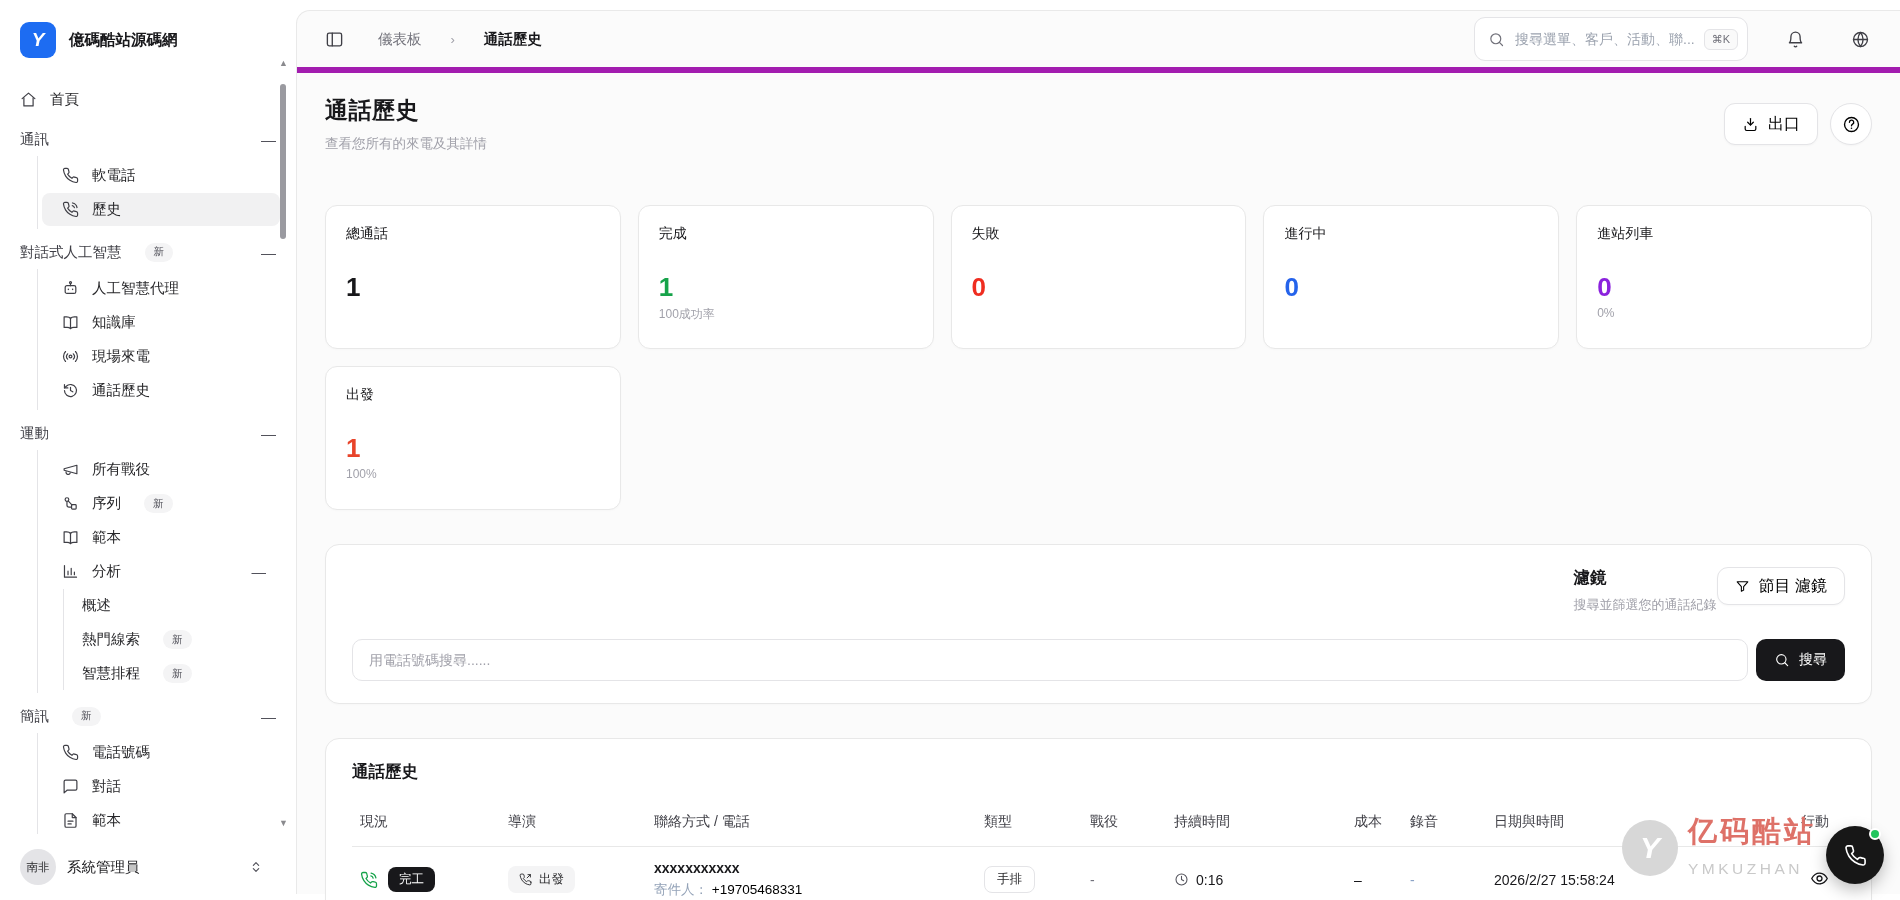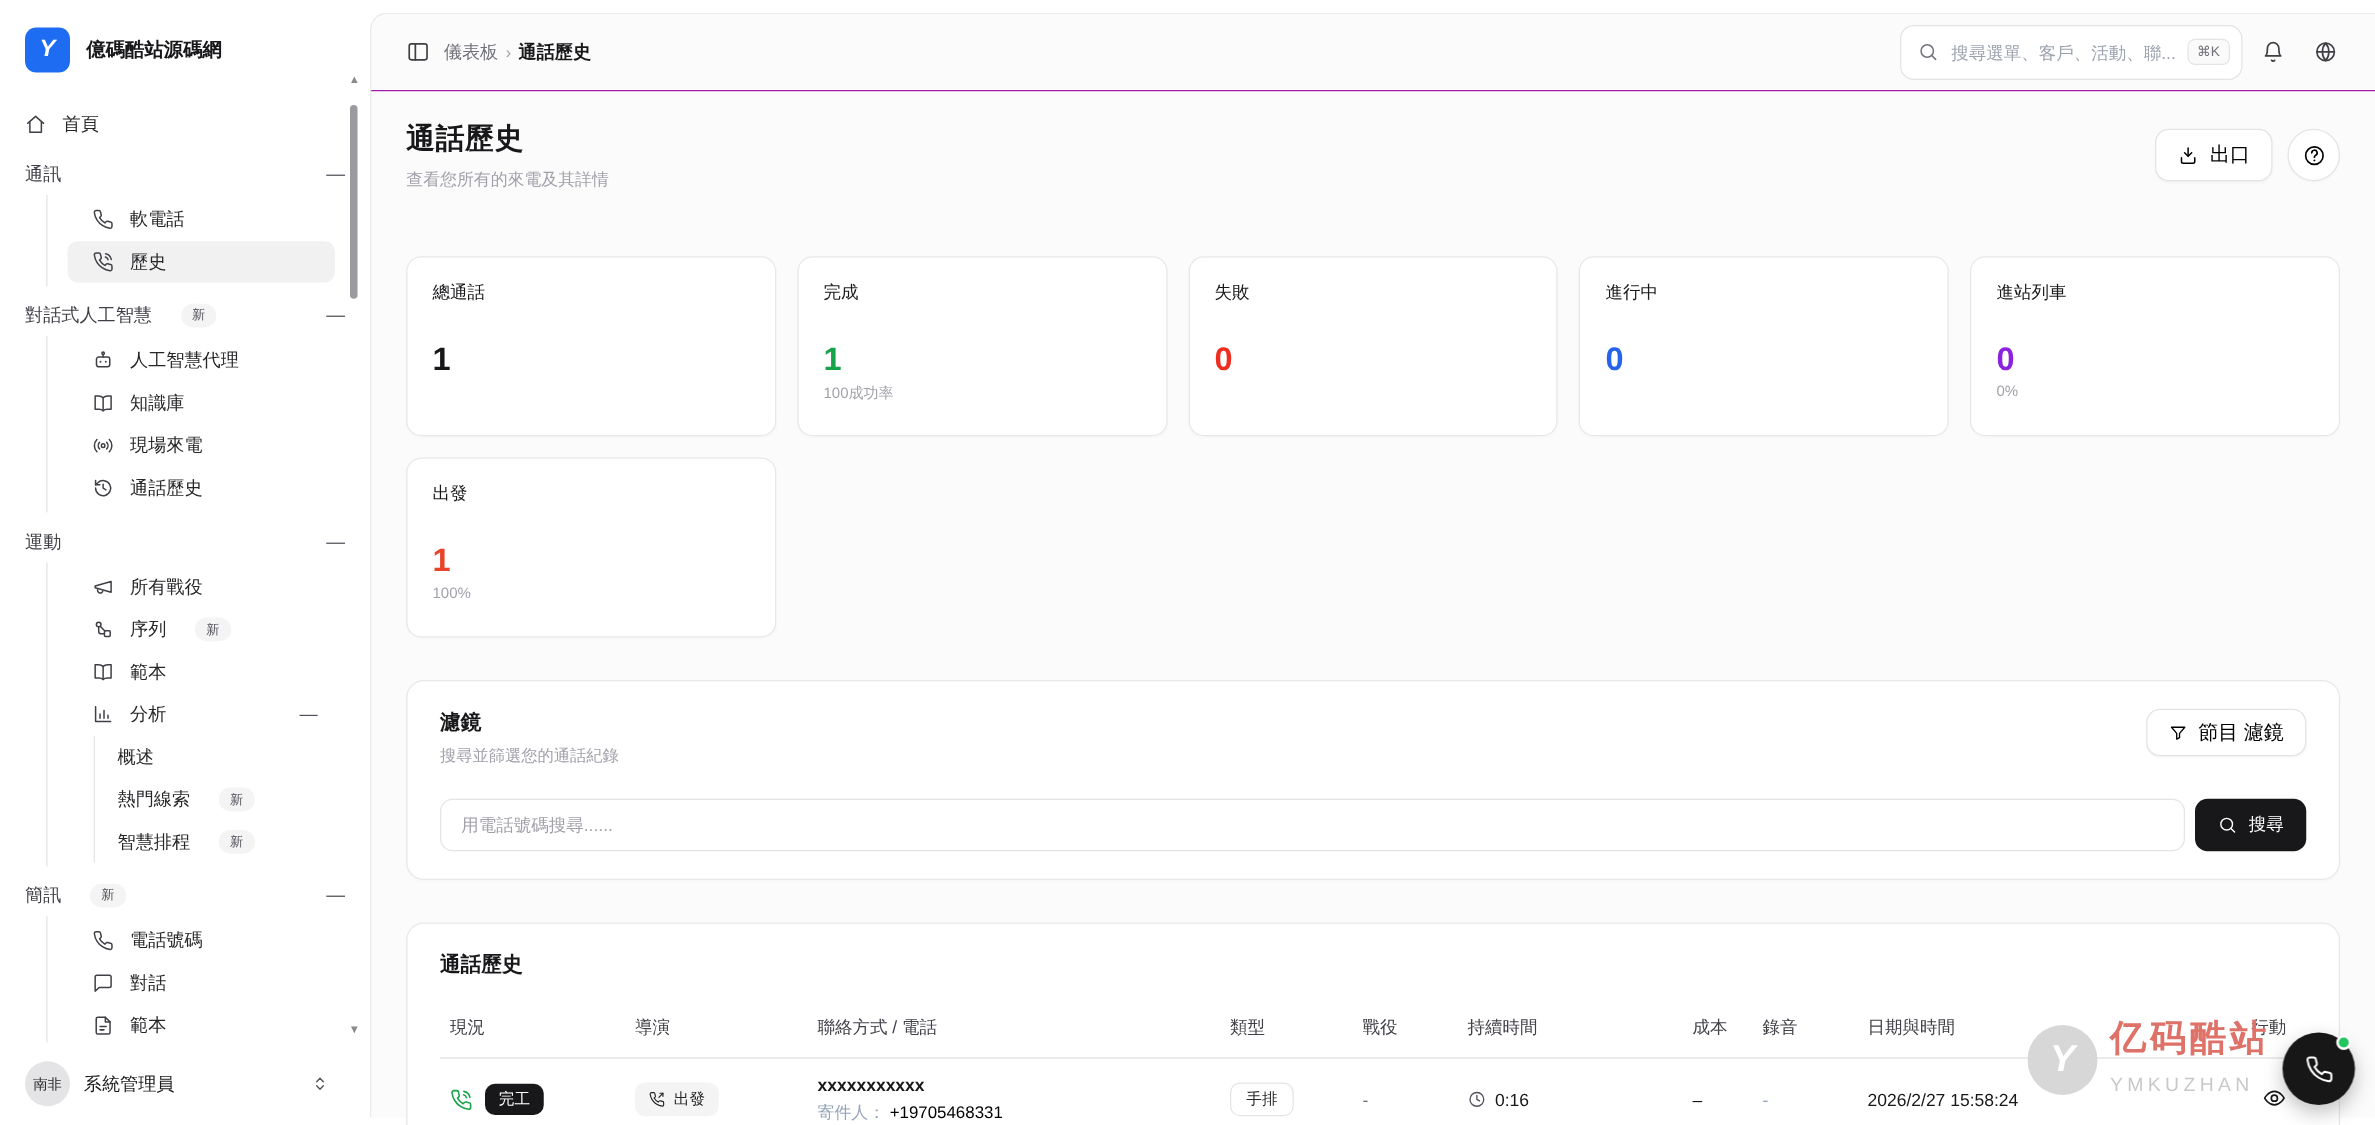--- a/index.html
+++ b/index.html
@@ -11,41 +11,41 @@
   
   .sidebar { position:fixed; left:0; top:0; bottom:0; width:296px; background:#fff; padding-top:14px; }
   .logo-row { display:flex; align-items:center; gap:13px; padding:8px 20px; margin-bottom:16px; }
   .logo-mark { width:36px; height:36px; border-radius:9px; background:#1d6cf2; color:#fff;
     display:flex; align-items:center; justify-content:center; font-weight:800; font-style:italic; font-size:19px; }
   .brand { font-size:15.5px; font-weight:700; }
   .nav { font-size:14.5px; }
   .nav-item, .nav-section { display:flex; align-items:center; gap:13px; height:34px; padding:0 20px; color:#27272a; cursor:pointer; }
   .nav-section { color:#3f3f46; margin-top:6px; }
   .nav-section .minus { margin-left:auto; color:#52525b; font-size:15px; }
-  .group { margin-left:37px; border-left:1px solid #e4e4e7; padding:2px 16px; }
+  .group { margin-left:37px; border-left:1px solid #e4e4e7; padding:2px 4px; }
   .group .nav-item { height:33px; padding:0 14px 0 20px; margin:1px 12px 1px 0; border-radius:8px; }
   .group .nav-item.active { background:#f1f1f2; }
   .subgroup { margin-left:21px; border-left:1px solid #e4e4e7; }
   .subgroup .nav-item { padding-left:18px; }
   .badge-new { margin-left:10px; background:#f4f4f5; color:#52525b; border-radius:999px; padding:2.5px 9px; font-size:10.5px; }
   .nav-icon { width:17px; height:17px; color:#3f3f46; flex:0 0 auto; }
   .sb-scroll { position:absolute; right:9px; top:58px; bottom:72px; width:8px; }
   .sb-arrow { color:#8a8a8e; font-size:9px; text-align:center; line-height:10px; }
   .sb-arrow.down { position:absolute; bottom:0; left:0; right:0; }
   .sb-thumb { position:absolute; top:26px; left:1px; width:6px; height:155px; background:#9a9aa0; border-radius:3px; }
   .user-row { position:absolute; left:0; right:12px; bottom:0; height:66px; display:flex; align-items:center; gap:11px; padding:0 20px; background:#fff; }
   .avatar { width:36px; height:36px; border-radius:50%; background:#e4e4e7; color:#27272a;
     display:flex; align-items:center; justify-content:center; font-size:11.5px; flex:0 0 auto; }
   .user-name { font-size:14.5px; }
   .updown { margin-left:auto; width:16px; height:16px; color:#52525b; }
 
   
   .main { position:fixed; left:296px; top:10px; right:0; bottom:6px; background:#fbfbfb;
     border:1px solid #e9e9e9; border-right:none; border-bottom:none; border-radius:14px 0 0 0; }
-  .topbar { height:62px; display:flex; align-items:center; gap:6px; padding:0 22px; border-bottom:1px solid #a21caf; }
+  .topbar { height:62px; display:flex; align-items:center; gap:29px; padding:0 22px; border-bottom:6px solid #a21caf; }
   .panel-toggle { width:30px; height:30px; display:flex; align-items:center; justify-content:center; color:#3f3f46; border-radius:8px; cursor:pointer; }
   .crumb-root { color:#71717a; font-size:14.5px; cursor:pointer; }
   .crumb-sep { color:#a1a1aa; font-size:13px; }
   .crumb-cur { color:#18181b; font-size:14.5px; font-weight:600; }
   .searchbox { margin-left:auto; width:274px; height:44px; background:#fff; border:1px solid #e4e4e7;
     border-radius:11px; display:flex; align-items:center; gap:10px; padding:0 9px 0 13px; }
   .searchbox input { border:none; outline:none; flex:1; min-width:0; font-size:14px; color:#18181b; background:transparent;
     font-family:"Liberation Sans","DejaVu Sans",sans-serif; }
   .searchbox input::placeholder { color:#9ca3af; }
   .kbd { border:1px solid #e4e4e7; background:#fafafa; color:#71717a; border-radius:6px; font-size:11px; padding:3px 7px; white-space:nowrap; }
@@ -63,21 +63,21 @@
 
   .stats { margin-top:52px; display:grid; grid-template-columns:repeat(5,1fr); gap:17px; }
   .stat-card { background:#fff; border:1px solid #e8e8e8; border-radius:12px; padding:19px 20px; height:144px;
     box-shadow:0 1px 2px rgba(0,0,0,.02); }
   .stat-label { font-size:14px; color:#18181b; }
   .stat-value { margin-top:29px; font-size:26px; font-weight:700; }
   .stat-sub { margin-top:3px; font-size:12px; color:#a1a1aa; }
 
   .card { background:#fff; border:1px solid #e8e8e8; border-radius:14px; box-shadow:0 1px 2px rgba(0,0,0,.02); }
   .filter-card { margin-top:34px; padding:22px 26px; }
-  .filter-head { display:flex; justify-content:space-between; align-items:flex-start; }
+  .filter-head { display:flex; justify-content:flex-end; align-items:flex-start; }
   .card-title { font-size:16.5px; font-weight:700; }
   .card-sub { margin-top:7px; font-size:13px; color:#a1a1aa; }
   .filter-row { margin-top:25px; display:flex; gap:8px; }
   .filter-input { flex:1; height:42px; border:1px solid #e4e4e7; border-radius:10px; padding:0 16px; font-size:14px;
     outline:none; background:#fff; color:#18181b; font-family:"Liberation Sans","DejaVu Sans",sans-serif; }
   .filter-input::placeholder { color:#a1a1aa; }
   .btn-dark { height:42px; padding:0 18px; border-radius:10px; background:#18181b; color:#fff; border:none;
     display:flex; align-items:center; gap:9px; font-size:14px; cursor:pointer; }
 
   .table-card { margin-top:34px; padding:22px 26px 8px; }

